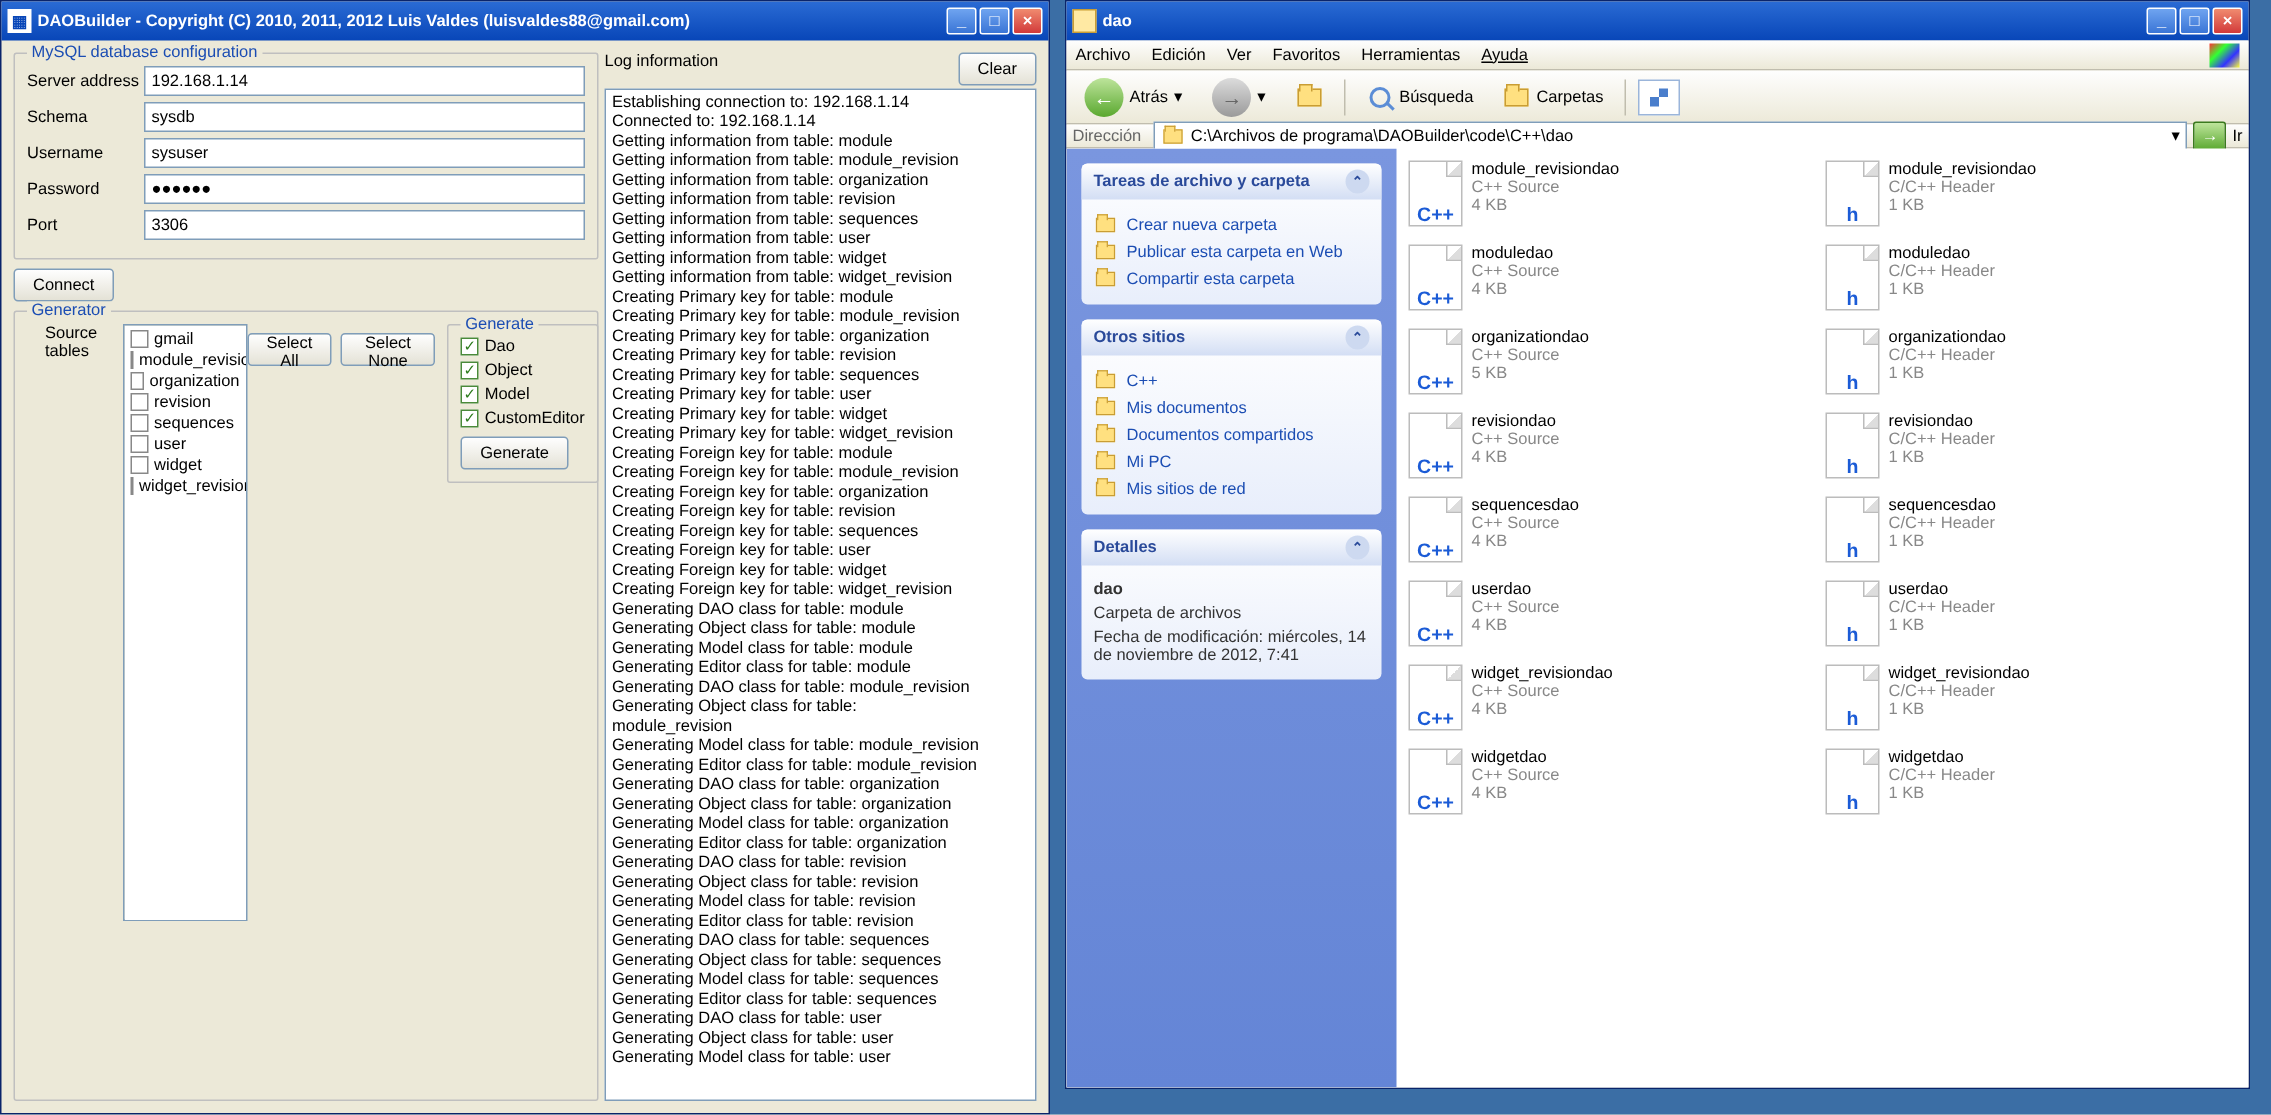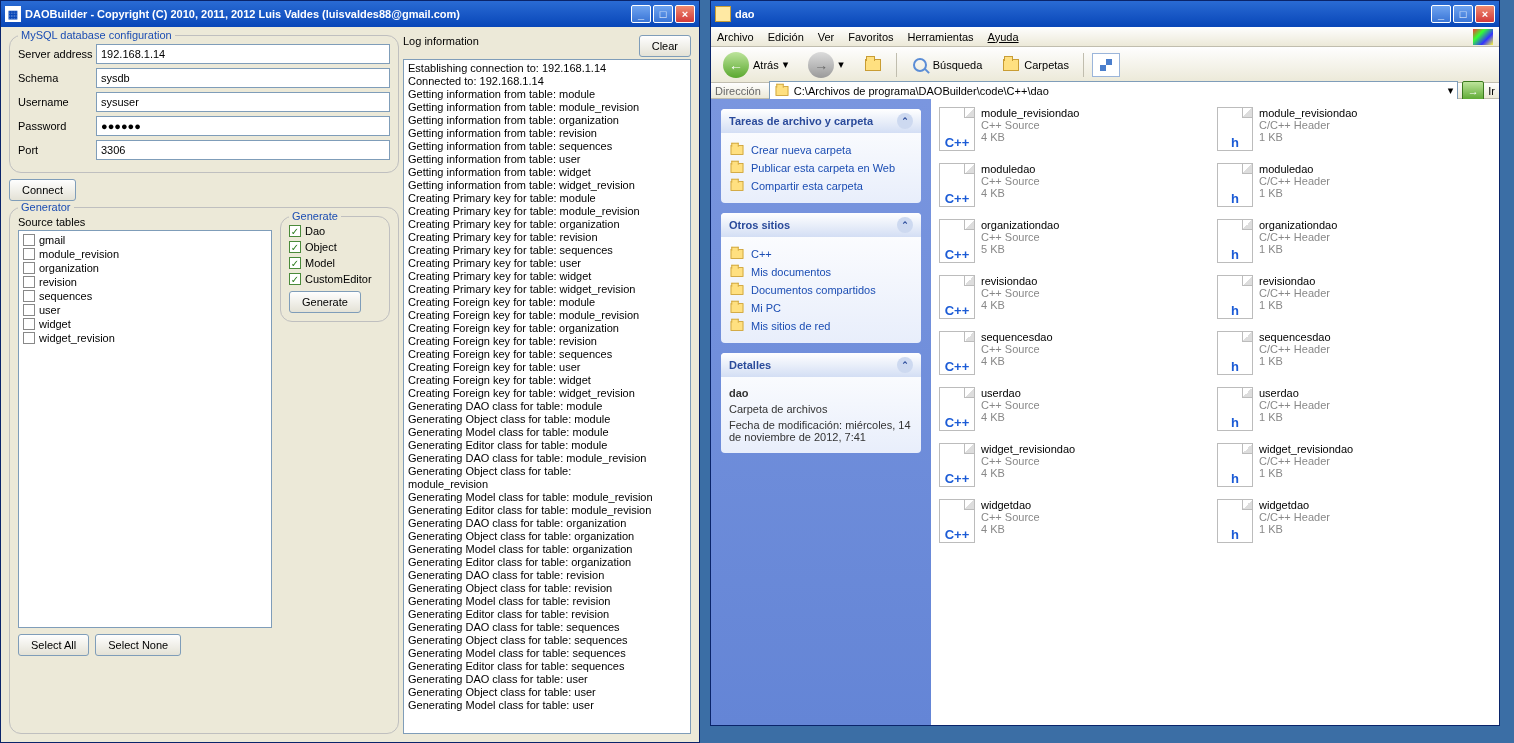--- a/index.html
+++ b/index.html
@@ -9,21 +9,21 @@
 .win2 { left:710px; top:0; width:790px; height:726px;}
 .titlebar { height:26px; background:linear-gradient(#2a6bd4,#0846b8); color:#fff; display:flex; align-items:center; padding:0 4px; font-weight:bold; font-size:12px;}
 .titlebar .ticon { width:16px; height:16px; background:#fff; margin-right:4px; display:flex; align-items:center; justify-content:center; color:#0846b8;}
 .win2 .titlebar .ticon { background:#ffe9a3; border:1px solid #c99d34;}
 .titlebar .wt { flex:1; white-space:nowrap; overflow:hidden;}
 .titlebar .winbtns { display:flex; gap:2px;}
 .titlebar .winbtn { width:20px; height:18px; background:linear-gradient(#6fa4f0,#3a75d6); border:1px solid #fff; border-radius:2px; color:#fff; display:flex; align-items:center; justify-content:center; font-weight:bold; font-size:11px;}
 .titlebar .winbtn.close { background:linear-gradient(#f08b6f,#d23a3a);}
 .win1 .body { flex:1; display:flex; padding:8px; gap:4px; overflow:hidden;}
 .leftcol { width:390px; display:flex; flex-direction:column; gap:6px;}
-.groupbox { border:1px solid #bfbfbf; border-radius:12px; padding:8px 8px 8px 8px; position:relative;}
+.groupbox { border:1px solid #bfbfbf; border-radius:2px; padding:8px 8px 8px 8px; position:relative;}
 .groupbox > .legend { position:absolute; top:-7px; left:8px; background:#ece9d8; padding:0 3px; color:#1b4db3;}
 .formrow { display:flex; align-items:center; margin-bottom:4px;}
 .formrow label { width:78px;}
 .formrow input { flex:1; height:20px; border:1px solid #7f9db9; padding:0 4px; background:#fff;}
 .btn { height:22px; border:1px solid #7f9db9; background:linear-gradient(#fefefe,#e4e2d6); border-radius:3px; padding:0 12px; cursor:pointer;}
 .genrow { display:flex; gap:8px;}
 .sourcebox { flex:1; }
 .genbox { width:110px;}
 .subtitle { margin-bottom:2px; color:#000;}
 .listbox { border:1px solid #7f9db9; background:#fff; height:398px; overflow:auto; padding:2px;}
@@ -110,21 +110,21 @@
           </div>
         <div class="formrow">
             <label>Port</label>
             <input value="3306" style="">
           </div>
       </div>
       <div><button class="btn">Connect</button></div>
       <div class="groupbox" style="flex:1; display:flex; flex-direction:column;">
         <div class="legend">Generator</div>
         <div class="genrow" style="flex:1; min-height:0;">
-          <div class="sourcebox" style="display:flex; flex-direction:column;">
+          <div class="sourcebox" style="display:flex; margin-left:12px;">
             <div class="subtitle">Source tables</div>
             <div class="listbox" id="tables-list">
                 <div class="item">
                   <div class="chk"></div>
                   <span>gmail</span>
                 </div>
                 <div class="item">
                   <div class="chk"></div>
                   <span>module_revision</span>
                 </div>

